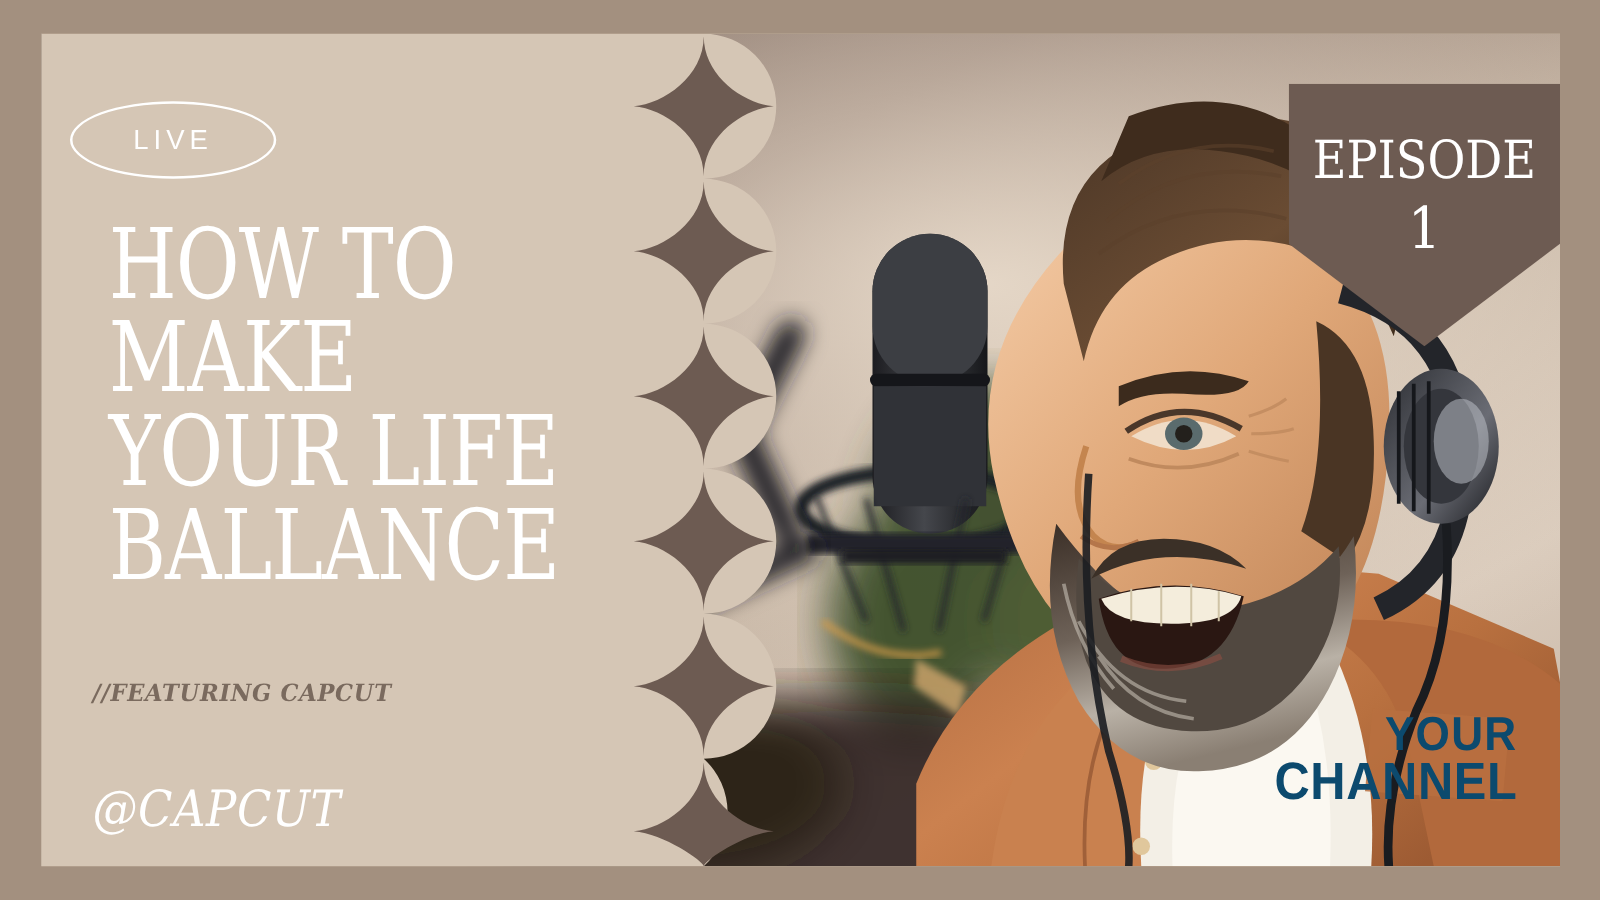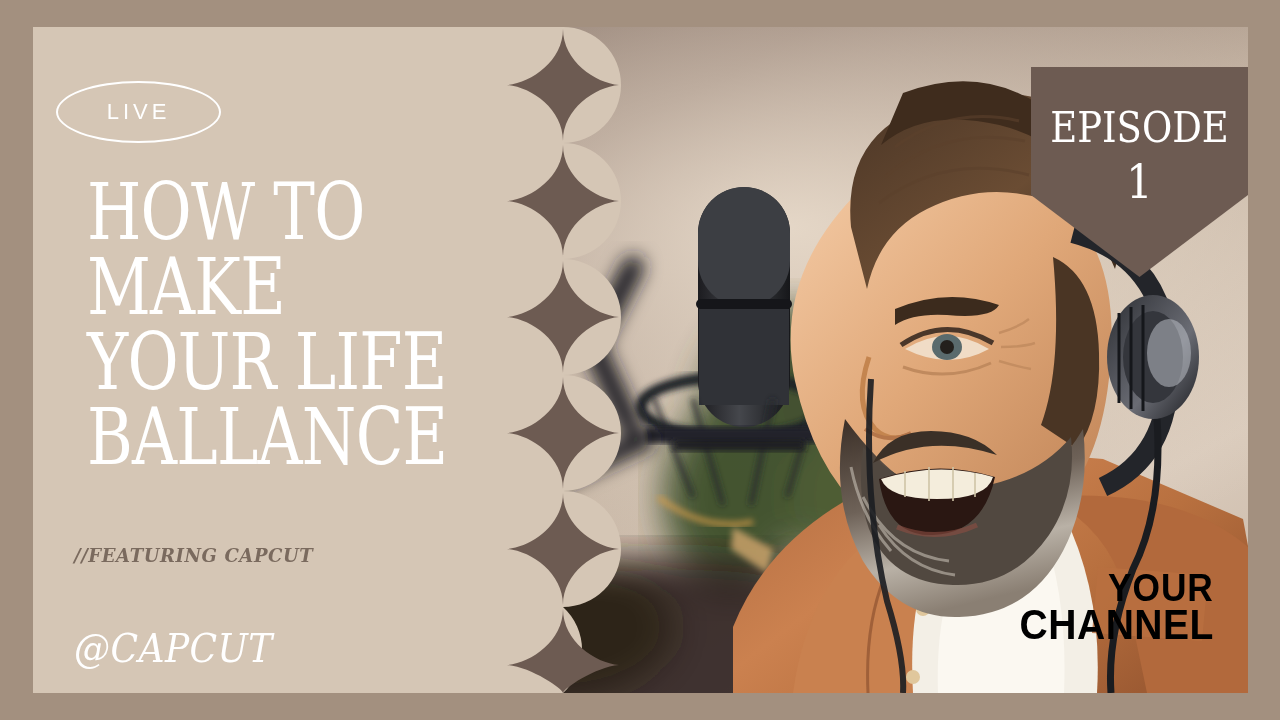--- a/index.html
+++ b/index.html
@@ -95,21 +95,21 @@
     position:absolute; left:0; top:88px; width:100%;
     text-align:center; color:#fff;
     font-family:"DejaVu Serif", serif; font-weight:400;
     font-size:46px;
     transform:scaleX(0.9); transform-origin:center center;
   }
 
   
   #channel {
     position:absolute; right:34px; bottom:48px;
-    text-align:right; color:#000000;
+    text-align:right; color:#0c4a6e;
     font-family:"Liberation Sans", sans-serif;
     font-weight:700;
     line-height:0.92;
   }
   #channel .cl1 { display:block; font-size:38px; letter-spacing:1px; transform:scaleX(0.93); transform-origin:right center; }
   #channel .cl2 { display:block; font-size:42px; letter-spacing:0.5px; transform:scaleX(0.93); transform-origin:right center; }
 </style>
 </head>
 <body>
 

